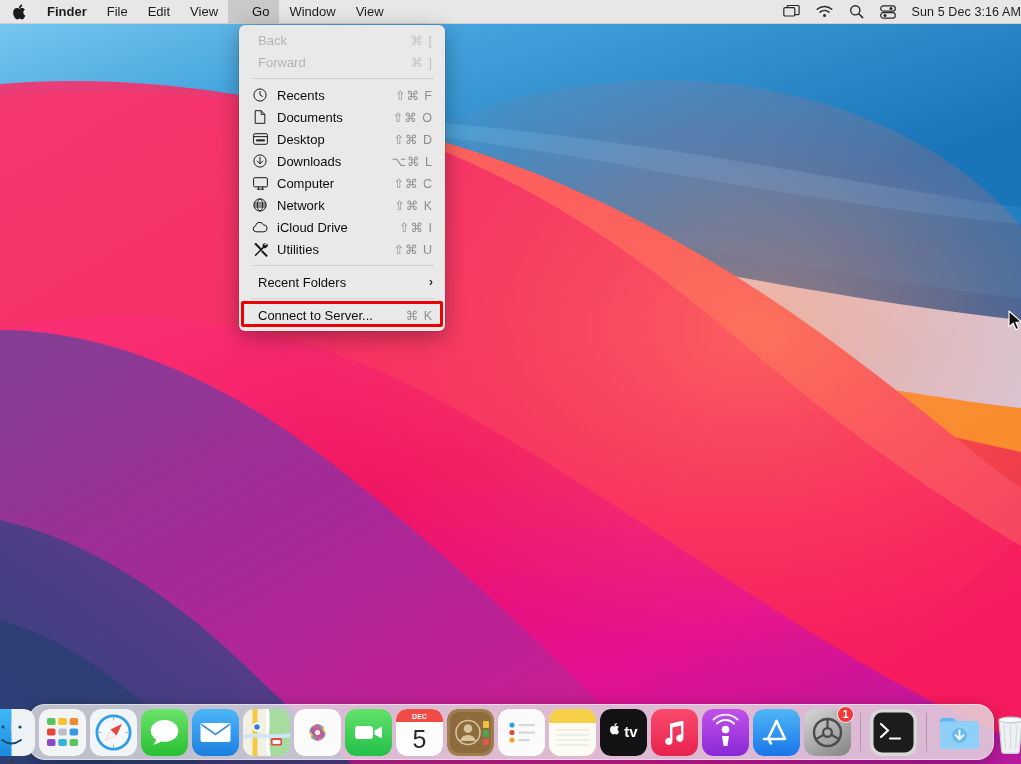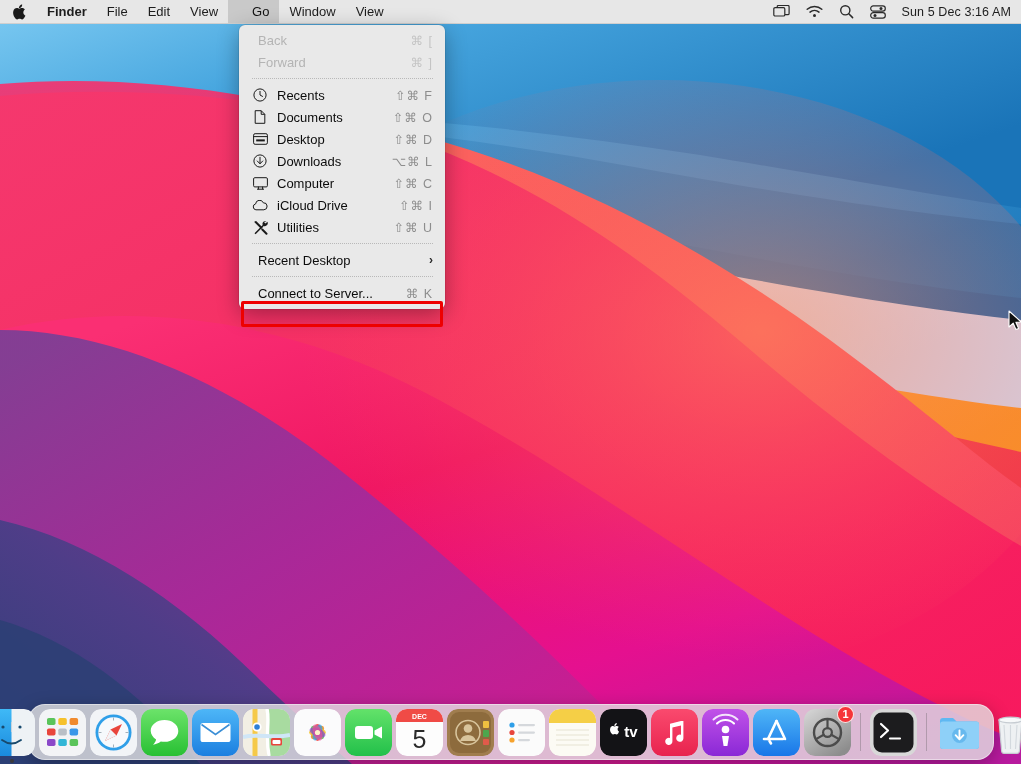--- a/index.html
+++ b/index.html
@@ -17,21 +17,21 @@
   
   #menubar {
     position:absolute; left:0; top:0; width:1021px; height:24px;
     background:#e7e7e7;
     display:flex; align-items:center;
     font-size:13px; color:#1a1a1a;
     z-index:50;
     border-bottom:1px solid #cfcfcf;
   }
   #menubar .mb-left { display:flex; height:100%; }
-  #menubar .mb-right { display:flex; align-items:center; height:100%; margin-left:auto; padding-right:10px; gap:16px; }
+  #menubar .mb-right { display:flex; align-items:center; height:100%; margin-left:auto; gap:16px; }
   .mb-item {
     height:100%; display:flex; align-items:center;
     padding:0 10px; white-space:nowrap; font-size:13px;
     color:#1d1d1d; line-height:1;
   }
   .mb-item.apple { padding:0 11px 0 12px; }
   .mb-item.bold { font-weight:bold; }
   .mb-item.active { background:#c9c9c9; color:#111;padding-left:24px; }
   .mb-status { display:flex; align-items:center; color:#2a2a2a; }
   .mb-clock { font-size:12.5px; color:#1d1d1d; white-space:nowrap; letter-spacing:0.1px; }
@@ -314,20 +314,33 @@
     <span class="mi-icon">
       <svg width="15" height="13" viewBox="0 0 15 13">
           <rect x="0.6" y="0.7" width="13.8" height="9.2" rx="1.2" fill="none" stroke="#1a1a1a" stroke-width="1"></rect>
           <path d="M5.4 10 V12 M9.6 10 V12 M4.4 12.2 H10.6" fill="none" stroke="#1a1a1a" stroke-width="1" stroke-linecap="round"></path>
         </svg>
     </span>
     <span class="mi-label">Computer</span>
     <span class="mi-key">⇧⌘ C</span>
   </div>
 
+  <div class="mrow">
+    <span class="mi-icon">
+      <svg width="14" height="14" viewBox="0 0 14 14">
+          <circle cx="7" cy="7" r="6.1" fill="none" stroke="#1a1a1a" stroke-width="1"></circle>
+          <ellipse cx="7" cy="7" rx="2.6" ry="6.1" fill="none" stroke="#1a1a1a" stroke-width="0.9"></ellipse>
+          <line x1="0.9" y1="5" x2="13.1" y2="5" stroke="#1a1a1a" stroke-width="0.9"></line>
+          <line x1="0.9" y1="9" x2="13.1" y2="9" stroke="#1a1a1a" stroke-width="0.9"></line>
+          <line x1="0.9" y1="7" x2="13.1" y2="7" stroke="#1a1a1a" stroke-width="0.9"></line>
+        </svg>
+    </span>
+    <span class="mi-label">Network</span>
+    <span class="mi-key">⇧⌘ K</span>
+  </div>
 
   <div class="mrow">
     <span class="mi-icon">
       <svg width="16" height="11" viewBox="0 0 16 11">
           <path d="M3.9 9.8 a3 3 0 0 1 -0.3 -5.9 a4 4 0 0 1 7.7 -1.1 a2.9 2.9 0 0 1 0.6 7 Z" fill="none" stroke="#1a1a1a" stroke-width="1" stroke-linejoin="round"></path>
         </svg>
     </span>
     <span class="mi-label">iCloud Drive</span>
     <span class="mi-key">⇧⌘ I</span>
   </div>
@@ -341,21 +354,21 @@
         <path d="M13.6 1.3 a2.9 2.9 0 0 0 -3.9 3.7 L1.5 13.2 L2.6 14.2 L10.8 5.9 a2.9 2.9 0 0 0 3.6 -4.1 L12.5 3.6 L11 2.1 Z" fill="#1a1a1a"></path>
       </svg>
     </span>
     <span class="mi-label">Utilities</span>
     <span class="mi-key">⇧⌘ U</span>
   </div>
 
   <div class="msep"></div>
 
   <div class="mrow noicon">
-    <span class="mi-label">Recent Desktop</span>
+    <span class="mi-label">Recent Folders</span>
     <span class="chev">›</span>
   </div>
 
   <div class="msep"></div>
 
   <div class="mrow noicon">
     <span class="mi-label">Connect to Server...</span>
     <span class="mi-key">⌘ K</span>
   </div>
 

